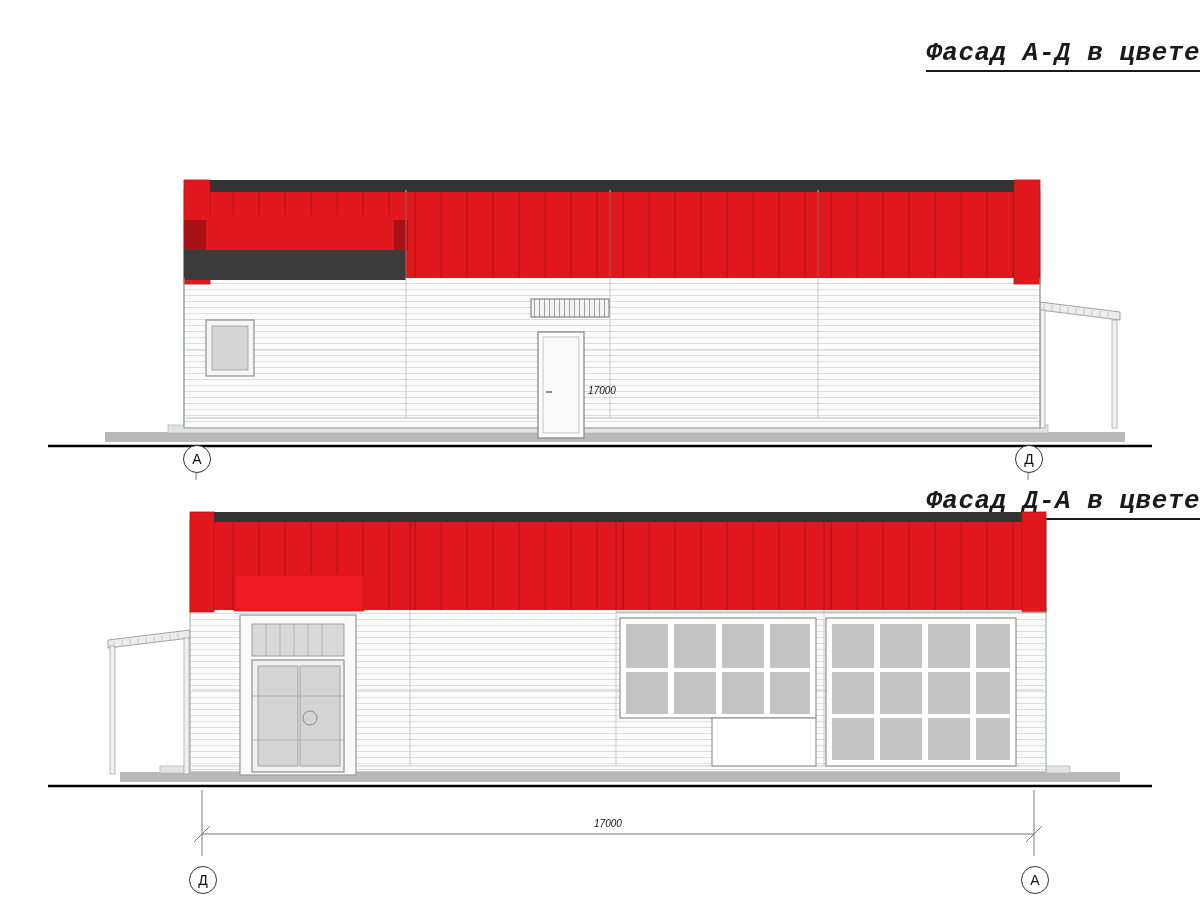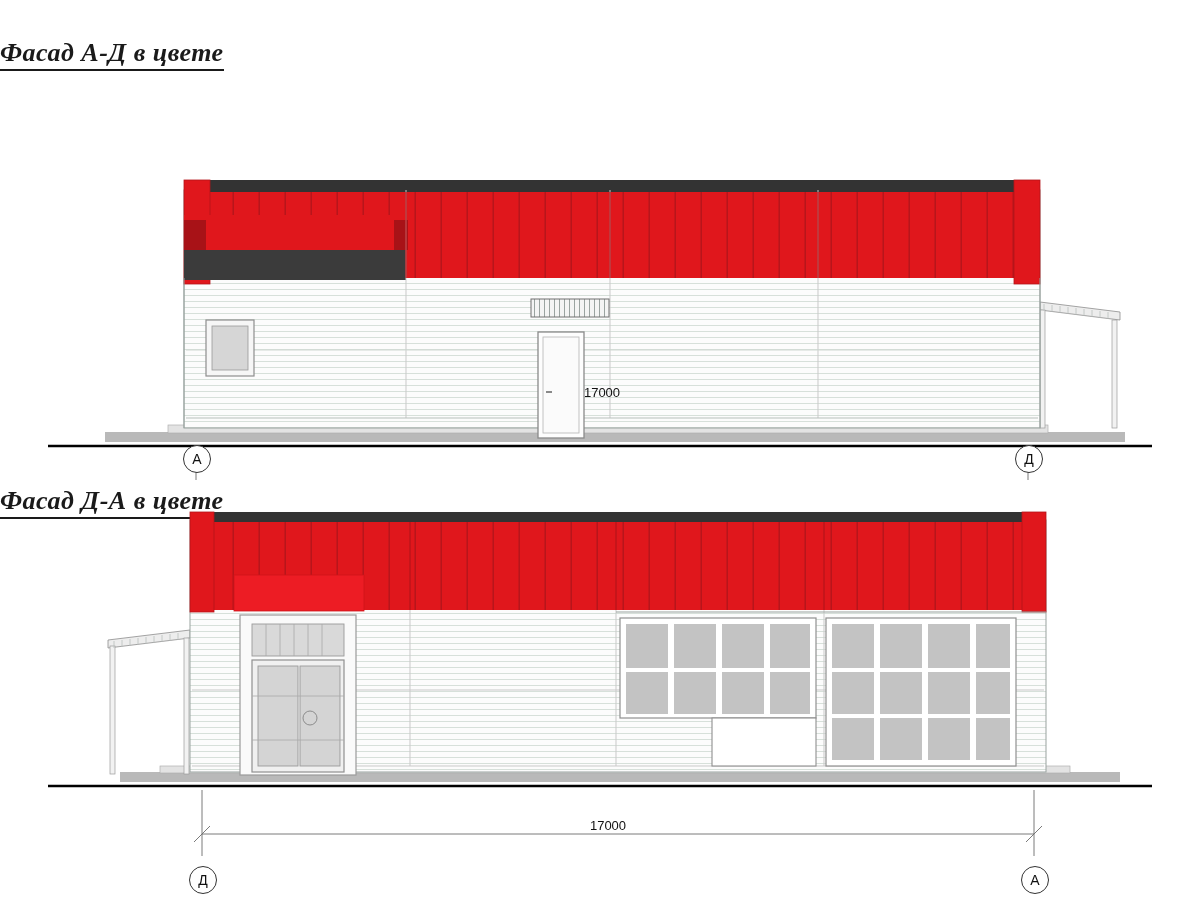--- a/index.html
+++ b/index.html
@@ -16,44 +16,45 @@
   }
   .sheet {
     position: absolute;
     inset: 0;
   }
 
   
   .fig-title {
     position: absolute;
     width: 100%;
-    text-align: left;
-    font-family: Liberation Serif, serif;
+    text-align: right;
+    font-family: Liberation Mono, monospace;
     font-style: italic;
     font-weight: bold;
     font-size: 26px;
     color: #1a1a1a;
     letter-spacing: 0.5px;
   }
   .fig-title span {
     border-bottom: 2px solid #1a1a1a;
     padding-bottom: 2px;
   }
   #title-1 { top: 38px; }
   #title-2 { top: 486px; }
 
   
   .abs { position: absolute; }
 
   .dim-text {
     position: absolute;
     font-family: "Liberation Sans", sans-serif;
-    font-size: 13px;
+    font-size: 10px;
     color: #111;
     text-align: center;
+    font-style: italic;
   }
 
   .axis-bubble {
     position: absolute;
     width: 26px;
     height: 26px;
     border: 1.3px solid #333;
     border-radius: 50%;
     background: #fff;
     display: flex;

